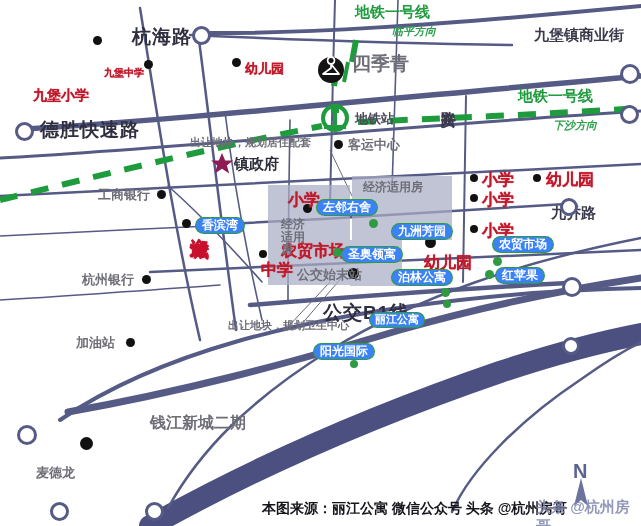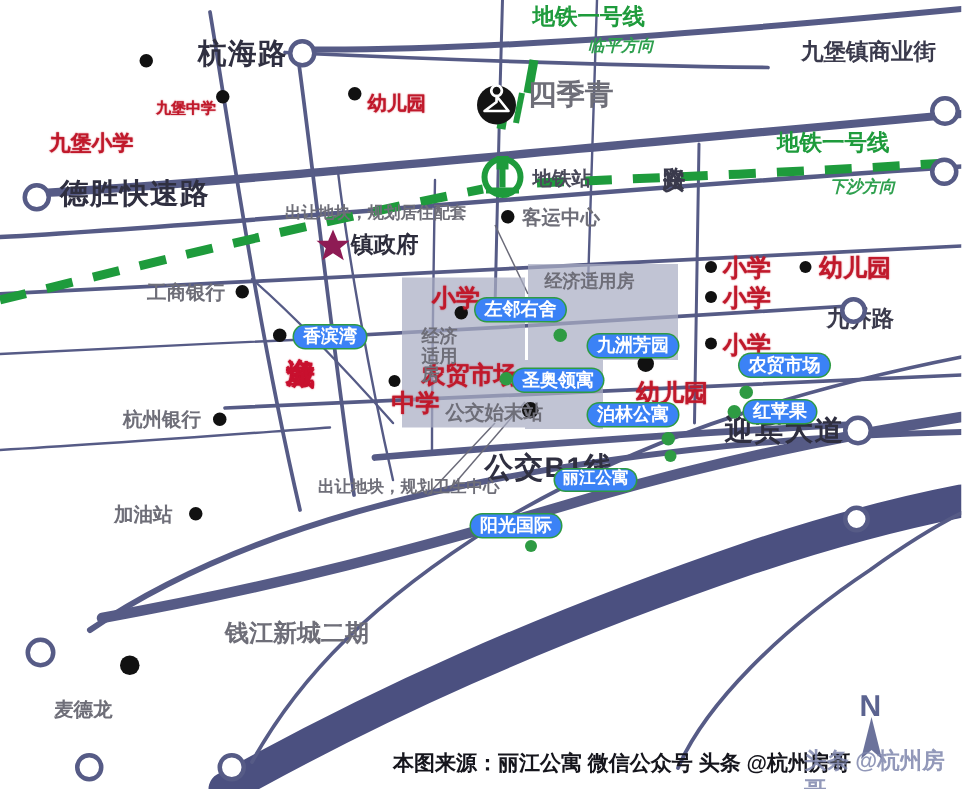--- a/index.html
+++ b/index.html
@@ -127,21 +127,20 @@
 
   <div class="block" style="left:268px;top:185px;width:82px;height:100px;"></div>
   <div class="block" style="left:352px;top:176px;width:100px;height:64px;"></div>
   <div class="block" style="left:350px;top:240px;width:52px;height:46px;"></div>
 
   <div class="lbl roadbig" style="left:132px;top:27px;">杭海路</div>
   <div class="lbl roadmid" style="left:534px;top:27px;">九堡镇商业街</div>
   <div class="lbl roadbig" style="left:40px;top:120px;">德胜快速路</div>
   <div class="lbl roadmid vert" style="left:441px;top:99px;">兴安路</div>
   <div class="lbl roadmid" style="left:551px;top:205px;">九乔路</div>
-  <div class="lbl roadbig" style="left:483px;top:278px;">迎宾大道</div>
   <div class="lbl roadbig" style="left:323px;top:303px;">公交B1线</div>
 
   <div class="lbl gtext" style="left:355px;top:4px;">地铁一号线</div>
   <div class="lbl gtextsm" style="left:392px;top:26px;">临平方向</div>
   <div class="lbl gtext" style="left:518px;top:88px;">地铁一号线</div>
   <div class="lbl gtextsm" style="left:553px;top:120px;">下沙方向</div>
   <div class="lbl roadsm" style="left:355px;top:112px;font-size:13px;">地铁站</div>
 
   <div class="dot" style="left:93px;top:36px;width:9px;height:9px;"></div>
   <div class="lbl red" style="left:33px;top:45px;font-size:14px;margin-top:43px;">九堡小学</div>
@@ -197,21 +196,21 @@
 
   <div class="dot" style="left:348px;top:268px;width:11px;height:11px;"></div>
   <div class="lbl grey" style="left:297px;top:268px;font-size:13px;">公交始末站</div>
 
   <div class="lbl grey" style="left:281px;top:218px;font-size:12px;width:34px;white-space:normal;line-height:1.05;">经济适用房</div>
   <div class="lbl grey" style="left:363px;top:181px;font-size:12px;">经济适用房</div>
 
   <div class="lbl grey" style="left:150px;top:415px;font-size:16px;">钱江新城二期</div>
 
   <div class="lbl grey" style="left:190px;top:137px;font-size:11px;">出让地块，规划居住配套</div>
-  <div class="lbl grey" style="left:212px;top:320px;font-size:11px;">出让地块，规划卫生中心</div>
+  <div class="lbl grey" style="left:228px;top:320px;font-size:11px;">出让地块，规划卫生中心</div>
 
   <div class="lbl roadmid" style="left:234px;top:156px;font-size:15px;color:#2d2d3c;">镇政府</div>
 
   <div class="lbl" style="left:317px;top:198px;">
     <span class="pill">左邻右舍</span>
   </div>
   <div class="gdot" style="left:369px;top:219px;width:9px;height:9px;"></div>
 
   <div class="lbl" style="left:342px;top:245px;">
     <span class="pill">圣奥领寓</span>

